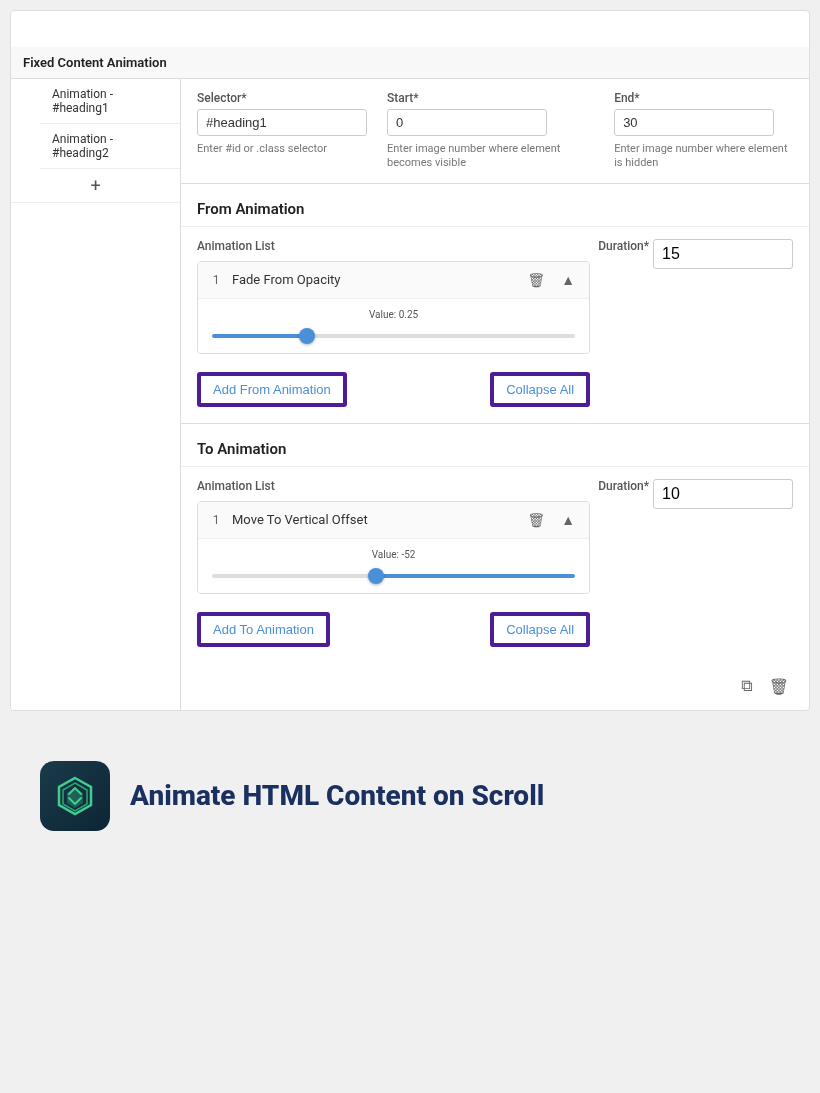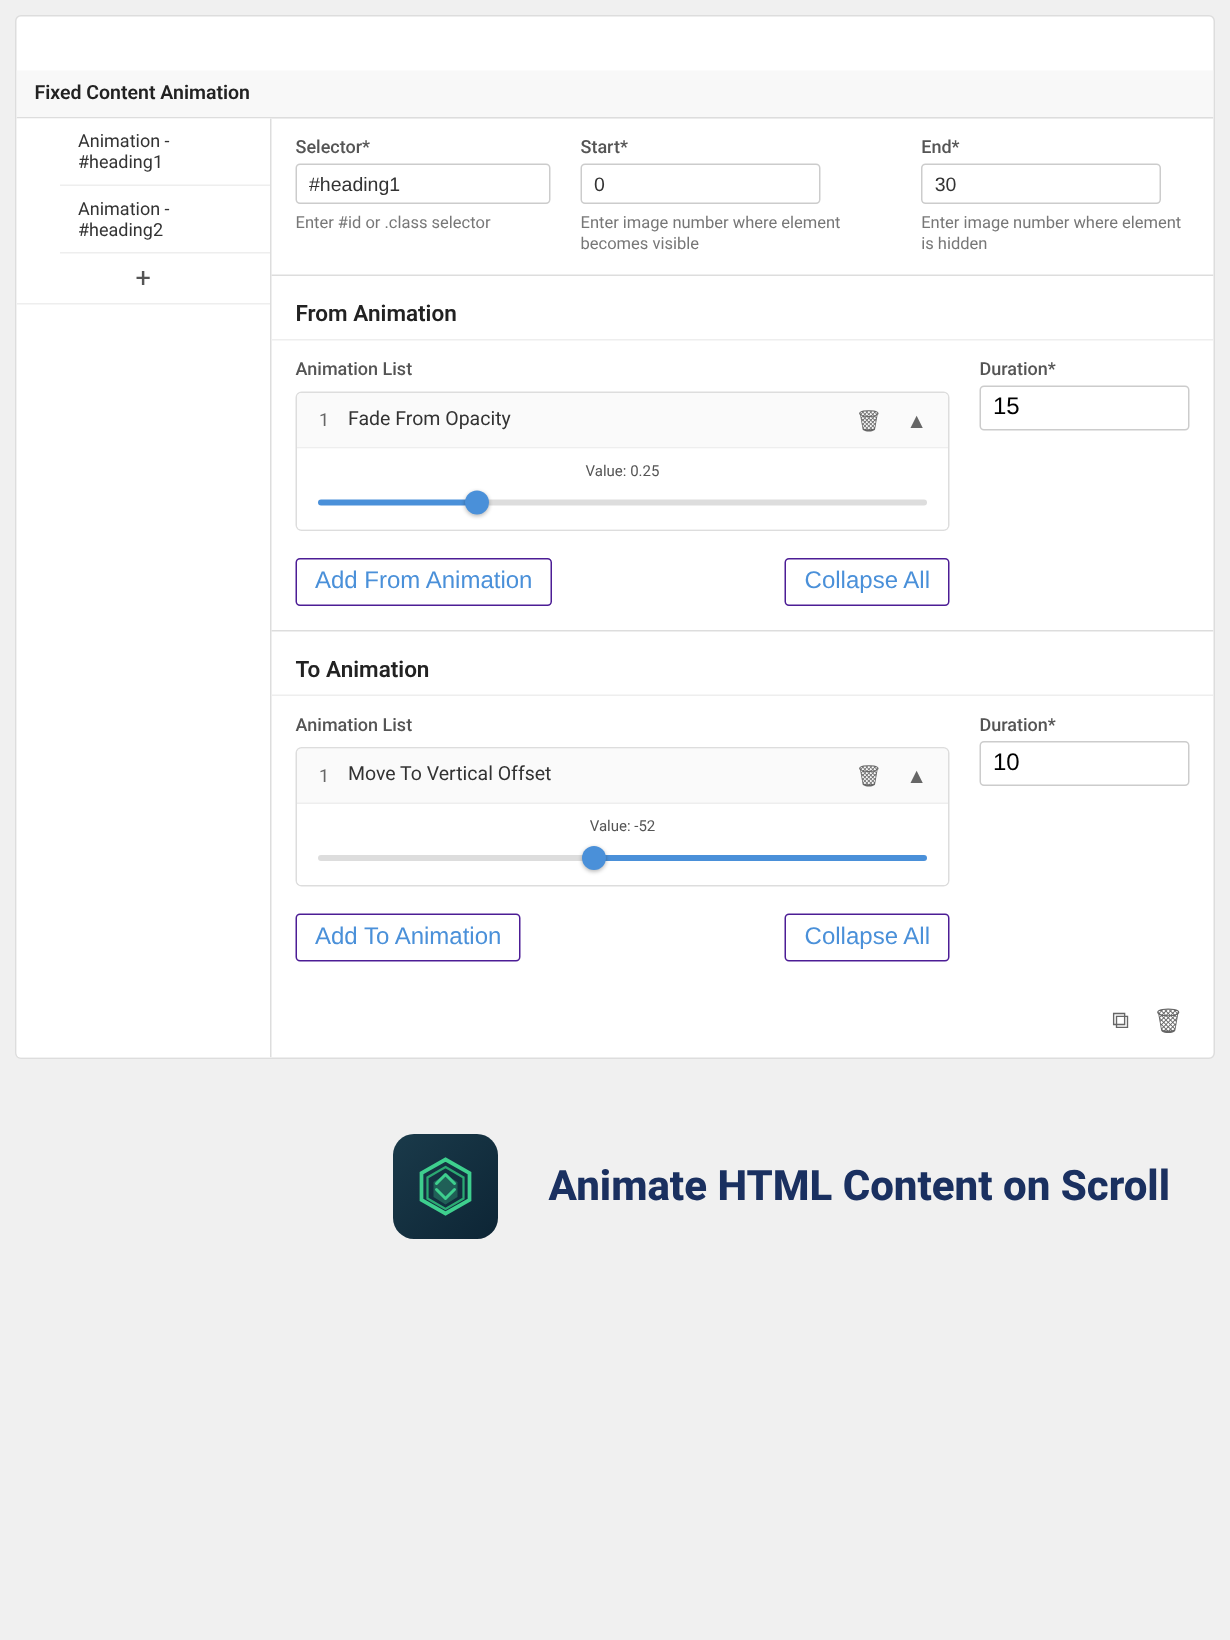--- a/index.html
+++ b/index.html
@@ -221,33 +221,33 @@
     }
 
     .animation-buttons-row {
       display: flex;
       justify-content: space-between;
       align-items: center;
       padding: 8px 0 4px 0;
     }
 
     .btn-outline {
-      border: 1px solid #4c1d95;
+      border: 4px solid #4c1d95;
       background: #fff;
       color: #4a90d9;
       padding: 6px 12px;
       border-radius: 3px;
-      font-size: 16px;
+      font-size: 13px;
       cursor: pointer;
     }
 
     
     .duration-col {
       display: flex;
-      flex-direction: column;
+      flex-direction: row;
       gap: 4px;
       justify-content: center;
     }
 
     .duration-col label {
       font-size: 12px;
       color: #555;
       font-weight: 500;
     }
 
@@ -256,21 +256,21 @@
       border-radius: 3px;
       padding: 5px 8px;
       font-size: 16px;
       width: 140px;
       outline: none;
     }
 
     
     .anim-duration-row {
       display: flex;
-      gap: 20px;
+      gap: 8px;
       align-items: flex-start;
     }
 
     .anim-list-col {
       flex: 1;
     }
 
     
     .section-divider {
       border: none;
@@ -293,24 +293,23 @@
       padding: 4px;
       color: #666;
       font-size: 16px;
     }
 
     
     .branding-area {
       display: flex;
       align-items: center;
       padding: 30px 30px;
-      gap: 34px;
+      gap: 20px;
       background: #f0f0f0;
       margin-top: 20px;
-      justify-content: flex-end;
     }
 
     .brand-logo {
       width: 70px;
       height: 70px;
       border-radius: 14px;
       background: linear-gradient(135deg, #1a3a4a 0%, #0d2535 100%);
       display: flex;
       align-items: center;
       justify-content: center;

